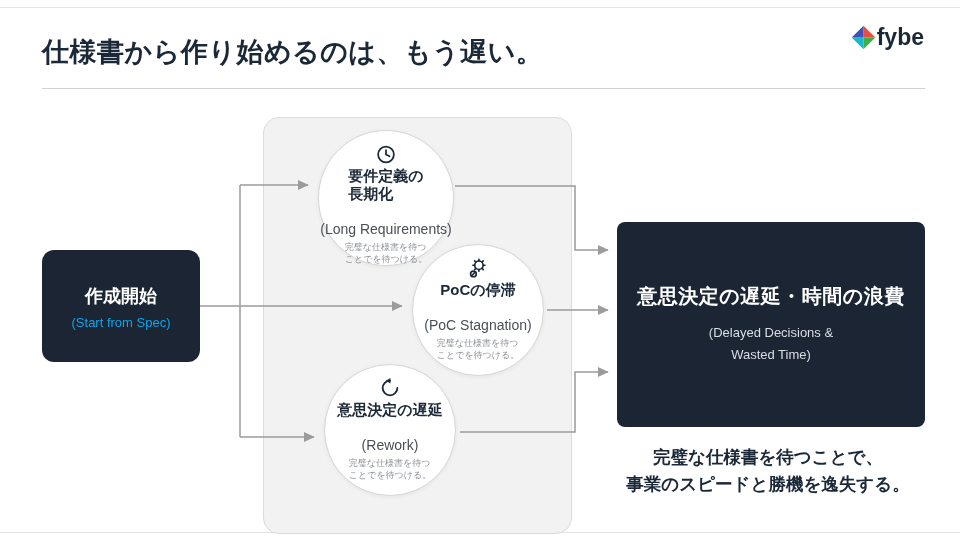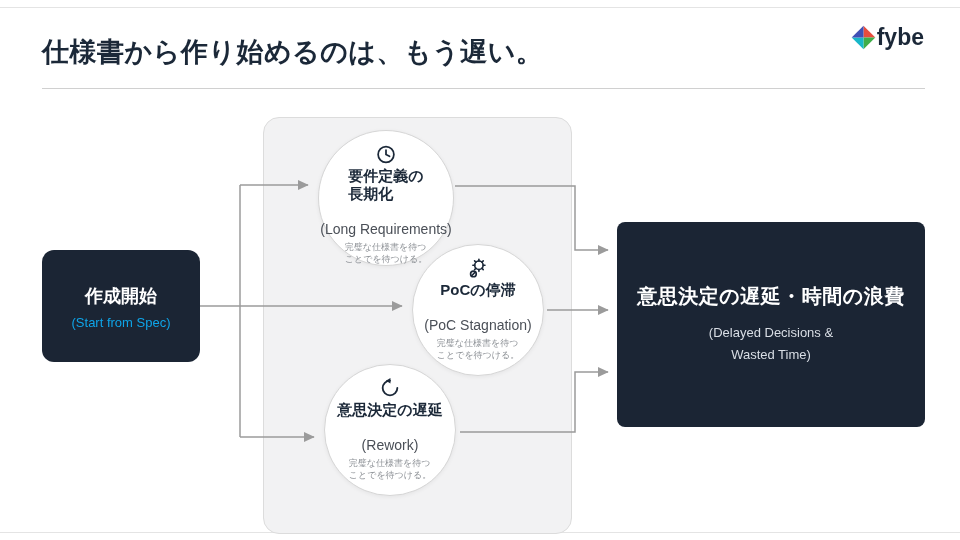--- a/index.html
+++ b/index.html
@@ -145,13 +145,17 @@
   </div>
 
   <div class="dark-box right-box">
     <div class="box-title">意思決定の遅延・時間の浪費</div>
     <div class="box-sub">
       <div>(Delayed Decisions &amp;</div>
       <div>Wasted Time)</div>
     </div>
   </div>
 
+  <div class="footer-note">
+    <div>完璧な仕様書を待つことで、</div>
+    <div>事業のスピードと勝機を逸失する。</div>
+  </div>
 </div>
 
 </body></html>

